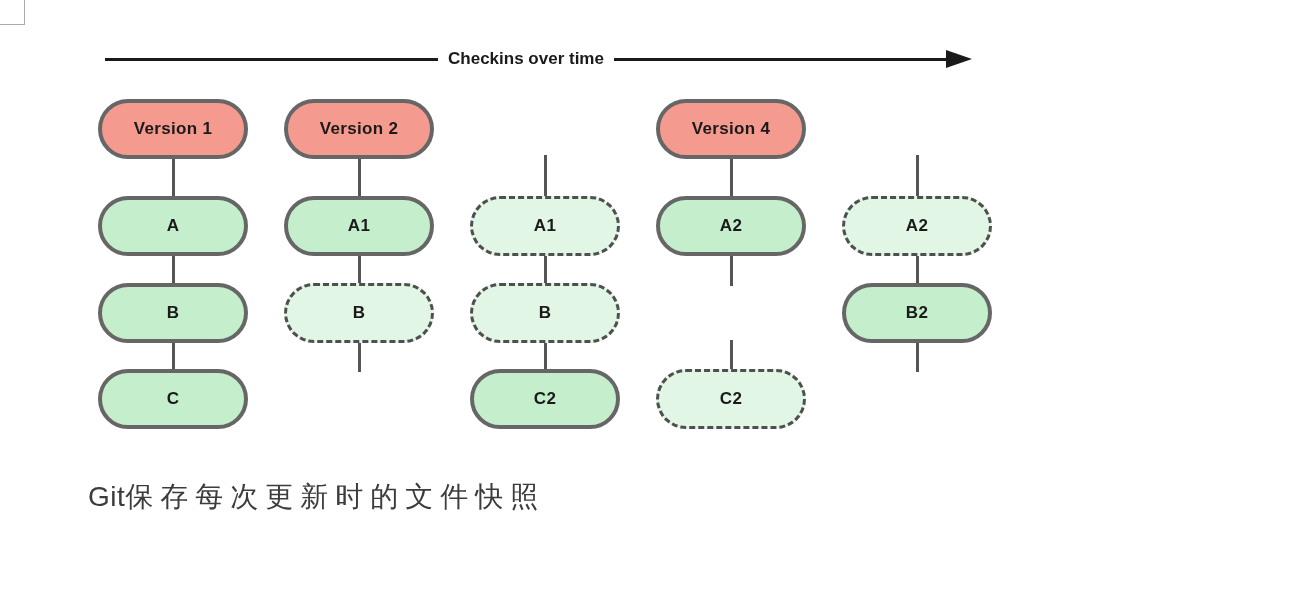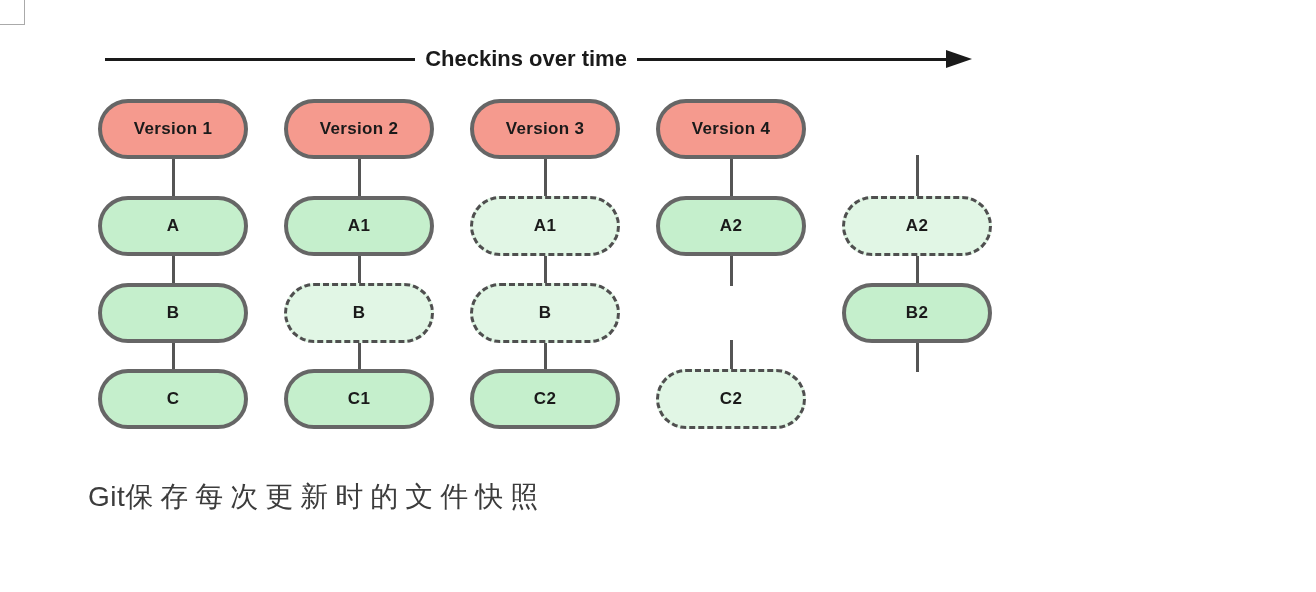--- a/index.html
+++ b/index.html
@@ -37,21 +37,21 @@
     align-items: center;
   }
   .timeline .segment {
     flex: 1 1 auto;
     height: 3px;
     background: var(--ink, #1a1a1a);
   }
   .timeline .timeline-label {
     flex: 0 0 auto;
     margin: 0 10px;
-    font-size: 22px;
+    font-size: 17px;
     font-weight: 700;
     color: var(--ink, #1a1a1a);
     white-space: nowrap;
   }
   .timeline .arrowhead {
     flex: 0 0 auto;
     width: 0;
     height: 0;
     border-left: 26px solid var(--ink, #1a1a1a);
     border-top: 9px solid transparent;
@@ -173,32 +173,26 @@
     <div class="connector c3"></div>
     <div class="node version">
       <span class="node-label">Version 2</span>
     </div>
     <div class="node file f1">
       <span class="node-label">A1</span>
     </div>
     <div class="node file f2 dashed">
       <span class="node-label">B</span>
     </div>
-    <div class="node file f3">
-      <span class="node-label">C1</span>
-    </div>
-  </div>
-
-  <div class="column">
-    <div class="connector c1"></div>
-    <div class="connector c2"></div>
-    <div class="connector c3"></div>
-    <div class="node version">
-      <span class="node-label">Version 3</span>
-    </div>
+  </div>
+
+  <div class="column">
+    <div class="connector c1"></div>
+    <div class="connector c2"></div>
+    <div class="connector c3"></div>
     <div class="node file f1 dashed">
       <span class="node-label">A1</span>
     </div>
     <div class="node file f2 dashed">
       <span class="node-label">B</span>
     </div>
     <div class="node file f3">
       <span class="node-label">C2</span>
     </div>
   </div>

